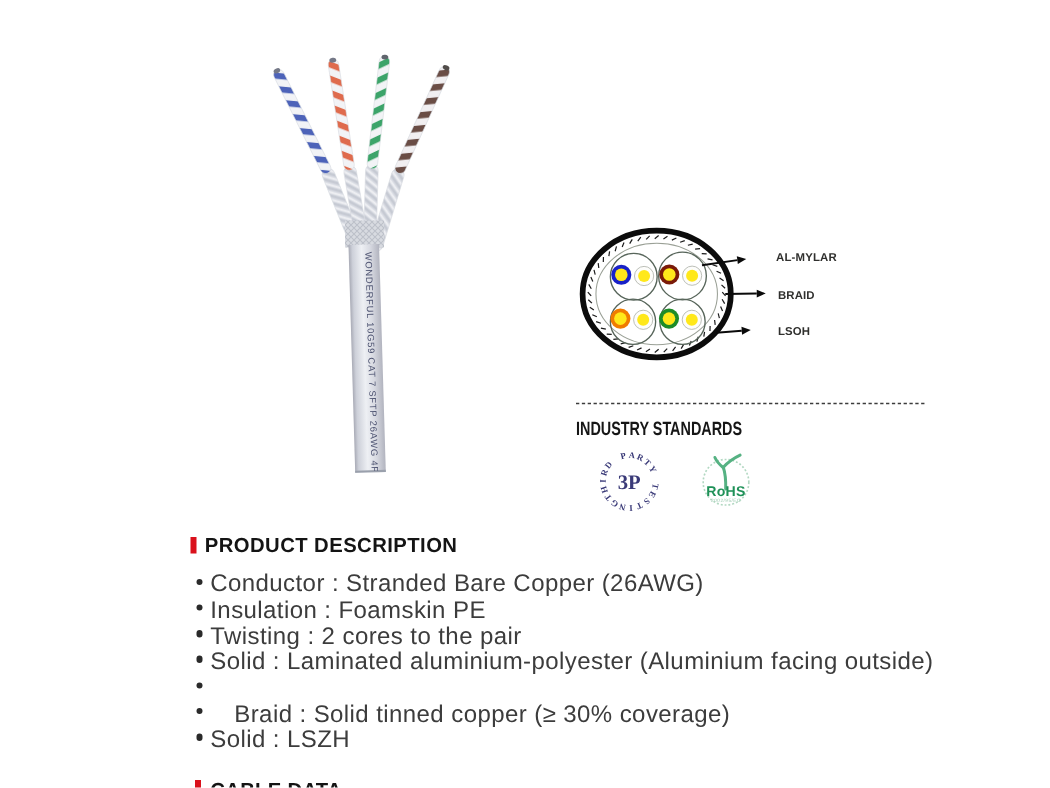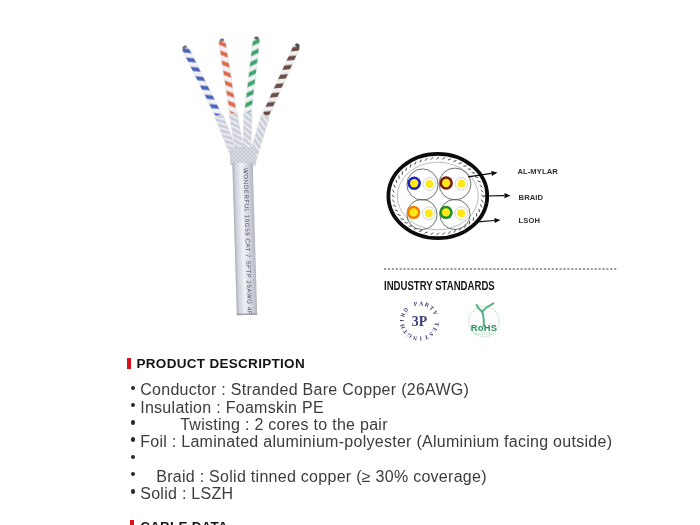--- a/index.html
+++ b/index.html
@@ -211,23 +211,23 @@
 <div class="abs" style="left:383.5px; top:277.6px; font-size:12.8px; font-weight:bold; color:#161616; transform:scaleX(0.75); transform-origin:0 0; white-space:nowrap;">INDUSTRY STANDARDS</div>
 
 <div class="abs" style="left:127.3px; top:357.5px; width:4.2px; height:11.5px; background:#da111c;"></div>
 <div class="abs" style="left:136.5px; top:355.9px; font-size:13.5px; font-weight:bold; color:#141414; letter-spacing:0.3px; white-space:nowrap;">PRODUCT DESCRIPTION</div>
 
 <div class="abs" style="left:130.9px; top:385.7px; width:4.6px; height:4.6px; border-radius:50%; background:#2a2a2a;"></div>
 <div class="abs liTxt" style="left:140.2px; top:381.4px;">Conductor : Stranded Bare Copper (26AWG)</div>
 <div class="abs" style="left:130.9px; top:402.9px; width:4.6px; height:4.6px; border-radius:50%; background:#2a2a2a;"></div>
 <div class="abs liTxt" style="left:140.2px; top:398.6px;">Insulation : Foamskin PE</div>
 <div class="abs" style="left:130.9px; top:420.2px; width:4.6px; height:4.6px; border-radius:50%; background:#2a2a2a;"></div>
-<div class="abs liTxt" style="left:140.2px; top:415.9px;margin-left:40px;">Twisting : 2 cores to the pair</div>
+<div class="abs liTxt" style="left:140.2px; top:415.9px;">Twisting : 2 cores to the pair</div>
 <div class="abs" style="left:130.9px; top:437.4px; width:4.6px; height:4.6px; border-radius:50%; background:#2a2a2a;"></div>
-<div class="abs liTxt" style="left:140.2px; top:433.1px;">Foil : Laminated aluminium-polyester (Aluminium facing outside)</div>
+<div class="abs liTxt" style="left:140.2px; top:433.1px;">Solid : Laminated aluminium-polyester (Aluminium facing outside)</div>
 <div class="abs" style="left:130.9px; top:454.7px; width:4.6px; height:4.6px; border-radius:50%; background:#2a2a2a;"></div>
 <div class="abs" style="left:130.9px; top:471.9px; width:4.6px; height:4.6px; border-radius:50%; background:#2a2a2a;"></div>
 <div class="abs liTxt" style="left:140.2px; top:467.6px;margin-left:16px;">Braid : Solid tinned copper (≥ 30% coverage)</div>
 <div class="abs" style="left:130.9px; top:489.2px; width:4.6px; height:4.6px; border-radius:50%; background:#2a2a2a;"></div>
 <div class="abs liTxt" style="left:140.2px; top:484.9px;">Solid : LSZH</div>
 
 <div class="abs" style="left:129.5px; top:519.5px; width:4.2px; height:11px; background:#da111c;"></div>
 <div class="abs" style="left:140.2px; top:518.6px; font-size:13.5px; font-weight:bold; color:#141414; letter-spacing:0.2px; white-space:nowrap;">CABLE DATA</div>
 
 </div>

